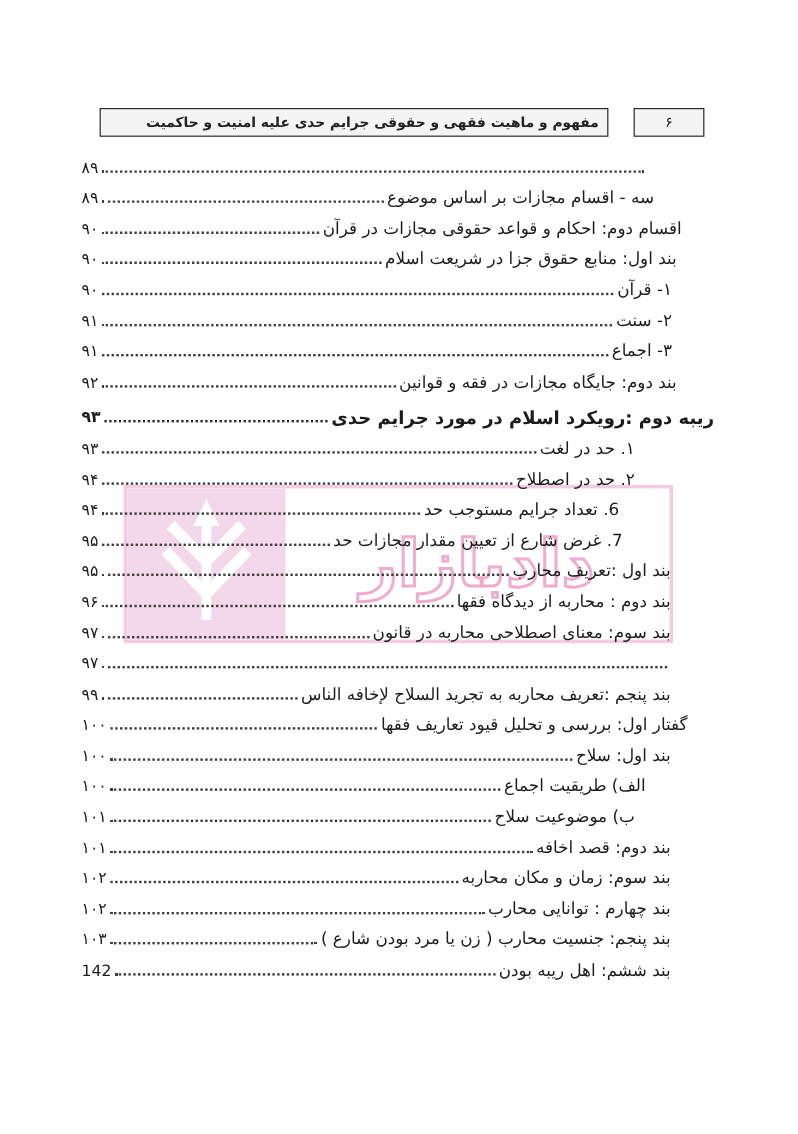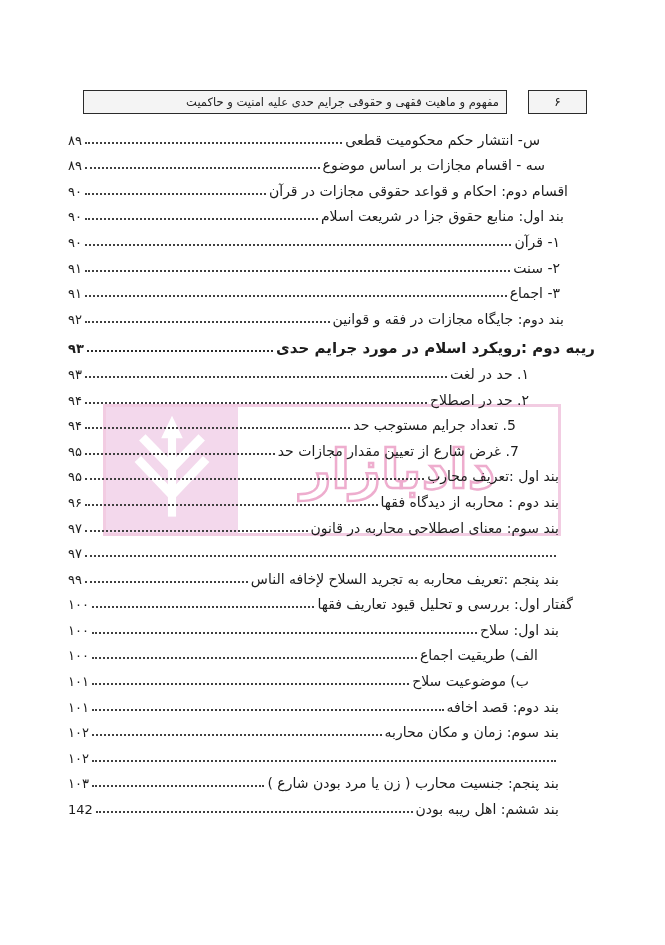--- a/index.html
+++ b/index.html
@@ -7,21 +7,21 @@
     width:665px;height:945px;position:relative;overflow:hidden;
     font-family:"DejaVu Sans",sans-serif;color:#1c1c1c;
   }
   
   .hdr-title-box{
     position:absolute;left:83px;top:90px;width:424px;height:24px;
     border:1.5px solid #2b2b2b;background:#f4f4f4;box-sizing:border-box;
     direction:rtl;display:flex;align-items:center;justify-content:flex-start;
     padding:0 7px;
   }
-  .hdr-title-box span{font-size:11.5px;white-space:nowrap;color:#222;}
+  .hdr-title-box span{font-size:11.5px;white-space:nowrap;color:#222;font-weight:bold;}
   .hdr-page-box{
     position:absolute;left:528px;top:90px;width:59px;height:24px;
     border:1.5px solid #2b2b2b;background:#f4f4f4;box-sizing:border-box;
     display:flex;align-items:center;justify-content:center;
   }
   .hdr-page-box span{font-size:12px;color:#222;}
   
   .watermark{
     position:absolute;left:103px;top:404px;width:458px;height:132px;
     box-sizing:border-box;border:3px solid #f2cce2;
@@ -87,21 +87,20 @@
 
 <div class="hdr-title-box">
   <span>مفهوم و ماهیت فقهی و حقوقی جرایم حدی علیه امنیت و حاکمیت</span>
 </div>
 <div class="hdr-page-box">
   <span>۶</span>
 </div>
 
 <div class="toc">
     <div class="row" style="padding-right: 55px;">
-      <span class="t">س- انتشار حکم محکومیت قطعی</span>
       <span class="dots"></span>
       <span class="pg">۸۹</span>
     </div>
     <div class="row" style="padding-right: 50px;">
       <span class="t">سه - اقسام مجازات بر اساس موضوع</span>
       <span class="dots"></span>
       <span class="pg">۸۹</span>
     </div>
     <div class="row" style="padding-right: 27px;">
       <span class="t">اقسام دوم: احکام و قواعد حقوقی مجازات در قرآن</span>
@@ -142,21 +141,21 @@
       <span class="t">۱. حد در لغت</span>
       <span class="dots"></span>
       <span class="pg">۹۳</span>
     </div>
     <div class="row" style="padding-right: 66px;">
       <span class="t">۲. حد در اصطلاح</span>
       <span class="dots"></span>
       <span class="pg">۹۴</span>
     </div>
     <div class="row" style="padding-right: 79px;">
-      <span class="t">5. تعداد جرایم مستوجب حد</span>
+      <span class="t">6. تعداد جرایم مستوجب حد</span>
       <span class="dots"></span>
       <span class="pg">۹۴</span>
     </div>
     <div class="row" style="padding-right: 76px;">
       <span class="t">7. غرض شارع از تعیین مقدار مجازات حد</span>
       <span class="dots"></span>
       <span class="pg">۹۵</span>
     </div>
     <div class="row" style="padding-right: 36px;">
       <span class="t">بند اول :تعریف محارب</span>
@@ -206,20 +205,21 @@
       <span class="t">بند دوم: قصد اخافه</span>
       <span class="dots"></span>
       <span class="pg">۱۰۱</span>
     </div>
     <div class="row" style="padding-right: 36px;">
       <span class="t">بند سوم: زمان و مکان محاربه</span>
       <span class="dots"></span>
       <span class="pg">۱۰۲</span>
     </div>
     <div class="row" style="padding-right: 36px;">
+      <span class="t">بند چهارم : توانایی محارب</span>
       <span class="dots"></span>
       <span class="pg">۱۰۲</span>
     </div>
     <div class="row" style="padding-right: 36px;">
       <span class="t">بند پنجم: جنسیت محارب ( زن یا مرد بودن شارع )</span>
       <span class="dots"></span>
       <span class="pg">۱۰۳</span>
     </div>
     <div class="row" style="padding-right: 36px;">
       <span class="t">بند ششم: اهل ریبه بودن</span>

